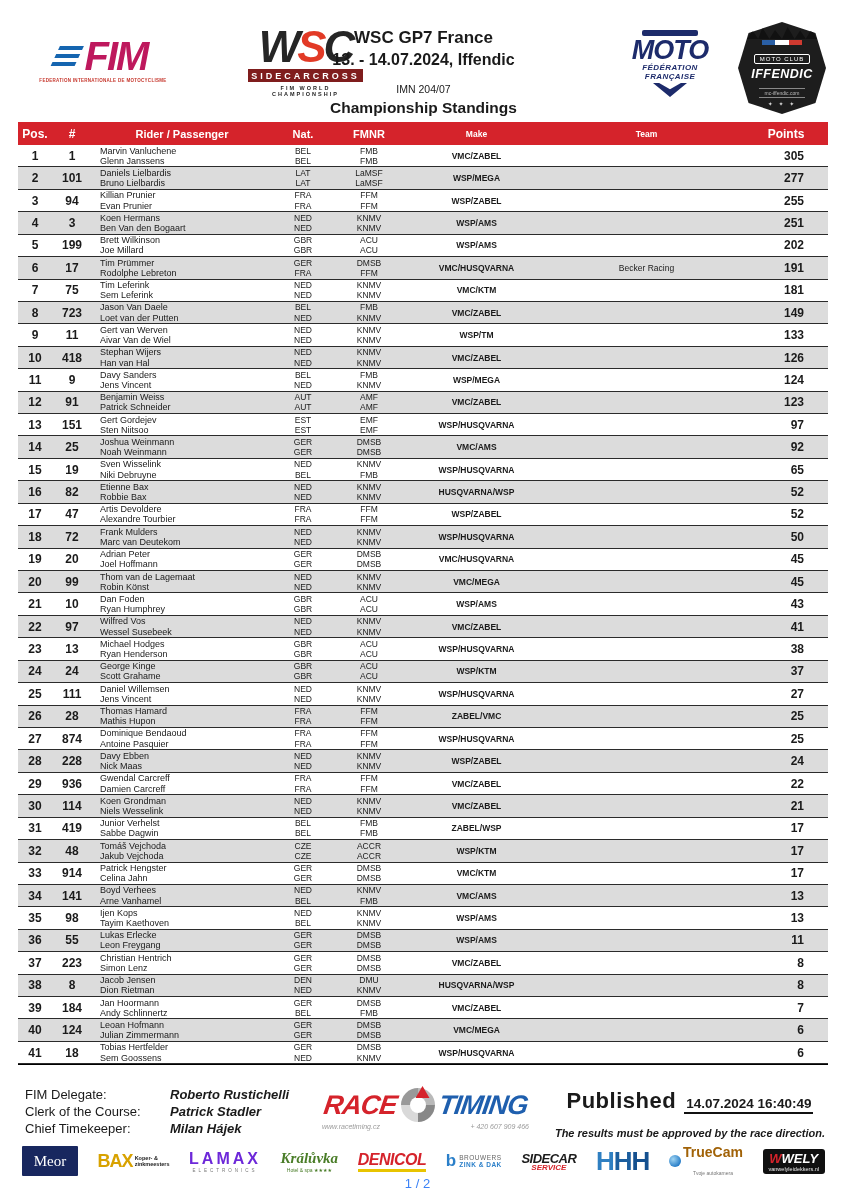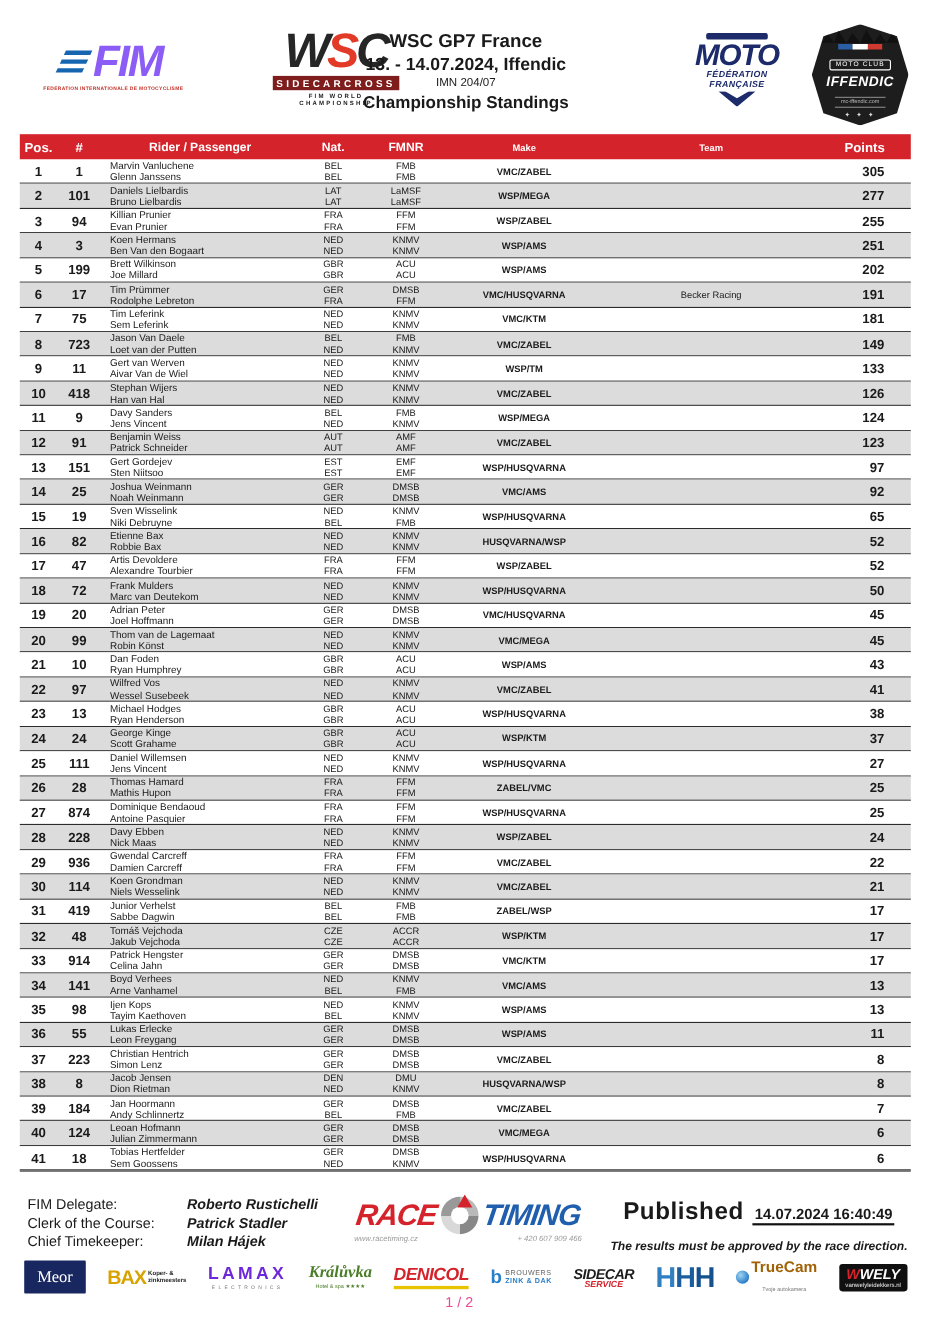--- a/index.html
+++ b/index.html
@@ -4,34 +4,34 @@
 <style>
   * { margin:0; padding:0; box-sizing:border-box; }
   html,body { background:#fff; }
   body { width:847px; height:1200px; font-family:"Liberation Sans", sans-serif; color:#1a1a1a; position:relative; overflow:hidden; }
   .page { position:absolute; inset:0; background:#fff; }
 
   
   .hdr { position:absolute; top:22px; left:0; width:847px; height:96px; }
 
   .fim-logo { position:absolute; left:28px; top:14px; width:150px; text-align:center; }
-  .fim-mark { font-style:italic; font-weight:bold; font-size:40px; line-height:40px; color:#8b5cf6; letter-spacing:-2px; position:relative; display:inline-block; padding-left:26px; }
+  .fim-mark { font-style:italic; font-weight:bold; font-size:40px; line-height:40px; color:#be185d; letter-spacing:-2px; position:relative; display:inline-block; padding-left:26px; }
   .fim-lines { position:absolute; left:0; top:10px; width:24px; height:4px; background:#1565b0; box-shadow:0 8px 0 #1565b0, 0 16px 0 #1565b0; transform:skewX(-25deg); }
   .fim-sub { font-size:4.5px; color:#c6362c; font-weight:bold; letter-spacing:.3px; line-height:5.5px; margin-top:2px; }
 
   .wsc-logo { position:absolute; left:248px; top:4px; width:115px; text-align:center; }
   .wsc-word { font-weight:bold; font-style:italic; font-size:44px; line-height:42px; letter-spacing:-3px; color:#262626; }
   .wsc-word .mid { color:#e23a26; }
   .wsc-bar { background:#7f1d1d; color:#fff; font-weight:bold; font-size:9px; letter-spacing:3px; padding:2px 0 1px; margin-top:1px; }
   .wsc-sub { font-size:5.5px; font-weight:bold; letter-spacing:2px; color:#222; margin-top:3px; }
 
   .title-block { position:absolute; left:248px; right:248px; top:6px; text-align:center; }
   .t1 { font-size:17px; font-weight:bold; }
   .t2 { font-size:16px; font-weight:bold; margin-top:3px; }
-  .t3 { font-size:10.5px; margin-top:0; }
+  .t3 { font-size:10.5px; margin-top:14px; }
   .t4 { font-size:15.5px; font-weight:bold; margin-top:4px; }
 
   .ffm-logo { position:absolute; left:620px; top:8px; width:100px; text-align:center; color:#1d2b6b; }
   .ffm-bar { width:56px; height:6px; background:#1d2b6b; border-radius:2px; margin:0 auto; }
   .ffm-moto { font-size:27px; line-height:26px; font-weight:bold; font-style:italic; letter-spacing:-1px; margin-top:1px; }
   .ffm-sub { font-size:8px; font-weight:bold; font-style:italic; line-height:9px; letter-spacing:.4px; }
   .ffm-chevron { width:34px; height:14px; margin:2px auto 0; background:#1d2b6b; clip-path:polygon(0 0, 18% 0, 50% 45%, 82% 0, 100% 0, 50% 100%); }
 
   .iff-badge { position:absolute; left:738px; top:0px; width:88px; height:92px; background:#1d1d1d; clip-path:polygon(50% 0, 88% 12%, 100% 50%, 88% 88%, 50% 100%, 12% 88%, 0 50%, 12% 12%); text-align:center; color:#fff; }
   .iff-trees { width:70px; height:14px; margin:3px auto 0; background:#111; clip-path:polygon(0 100%,8% 40%,16% 100%,22% 20%,32% 100%,40% 35%,50% 100%,58% 15%,68% 100%,76% 40%,84% 100%,92% 30%,100% 100%); }
@@ -113,21 +113,21 @@
   .sp-hhh .h1 { color:#2f7fc1; } .sp-hhh .h2 { color:#1b5e9e; } .sp-hhh .h3 { color:#15508f; }
   .sp-truecam { flex-direction:row; align-items:center; }
   .sp-truecam .tc-dot { width:12px; height:12px; border-radius:50%; background:radial-gradient(circle at 35% 35%, #9fd4f2, #2a7fc9 70%); margin-right:2px; }
   .sp-truecam .tc-txt { font-size:14px; font-weight:bold; color:#a16207; }
   .sp-truecam .tc-sub { font-size:5px; color:#777; }
   .sp-wely { background:#101010; color:#fff; border-radius:3px; padding:2px 6px; }
   .sp-wely .wl { font-size:13px; font-weight:bold; font-style:italic; }
   .sp-wely .wl .red { color:#d5232b; }
   .sp-wely .wls { font-size:5.5px; color:#eee; }
 
-  .pagenum { position:absolute; left:0; right:12px; top:1176px; text-align:center; font-size:13px; color:#ec4899; }
+  .pagenum { position:absolute; left:0; right:12px; top:1176px; text-align:center; font-size:13px; color:#3b82f6; }
 </style>
 </head>
 <body>
 
 <div class="page">
 
   <div class="hdr">
     <div class="fim-logo">
       <div class="fim-mark"><span class="fim-lines"></span><span>FIM</span></div>
       <div class="fim-sub">FEDERATION INTERNATIONALE DE MOTOCYCLISME</div>

